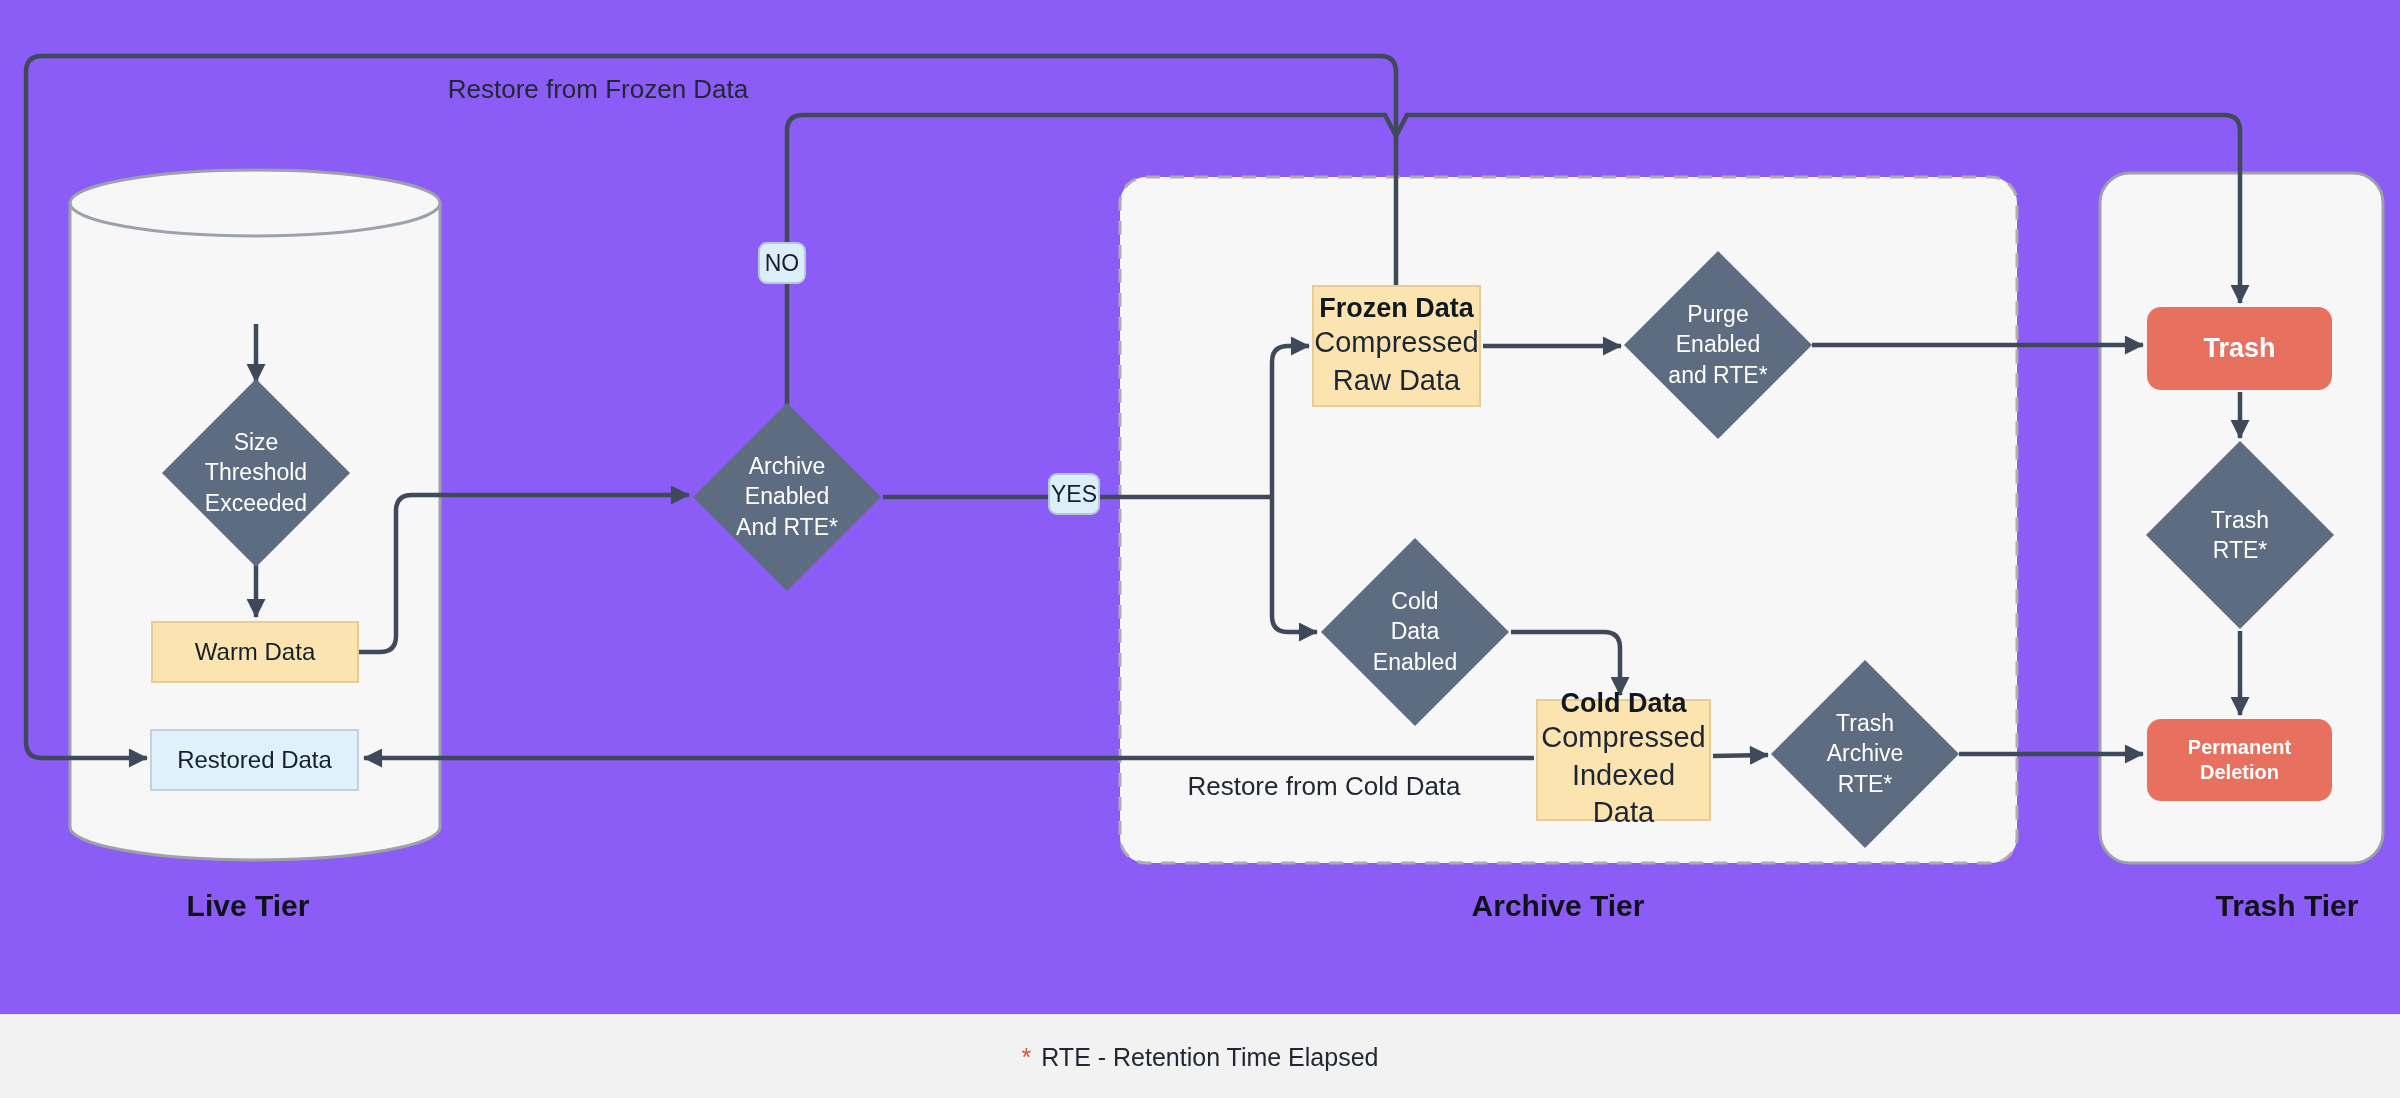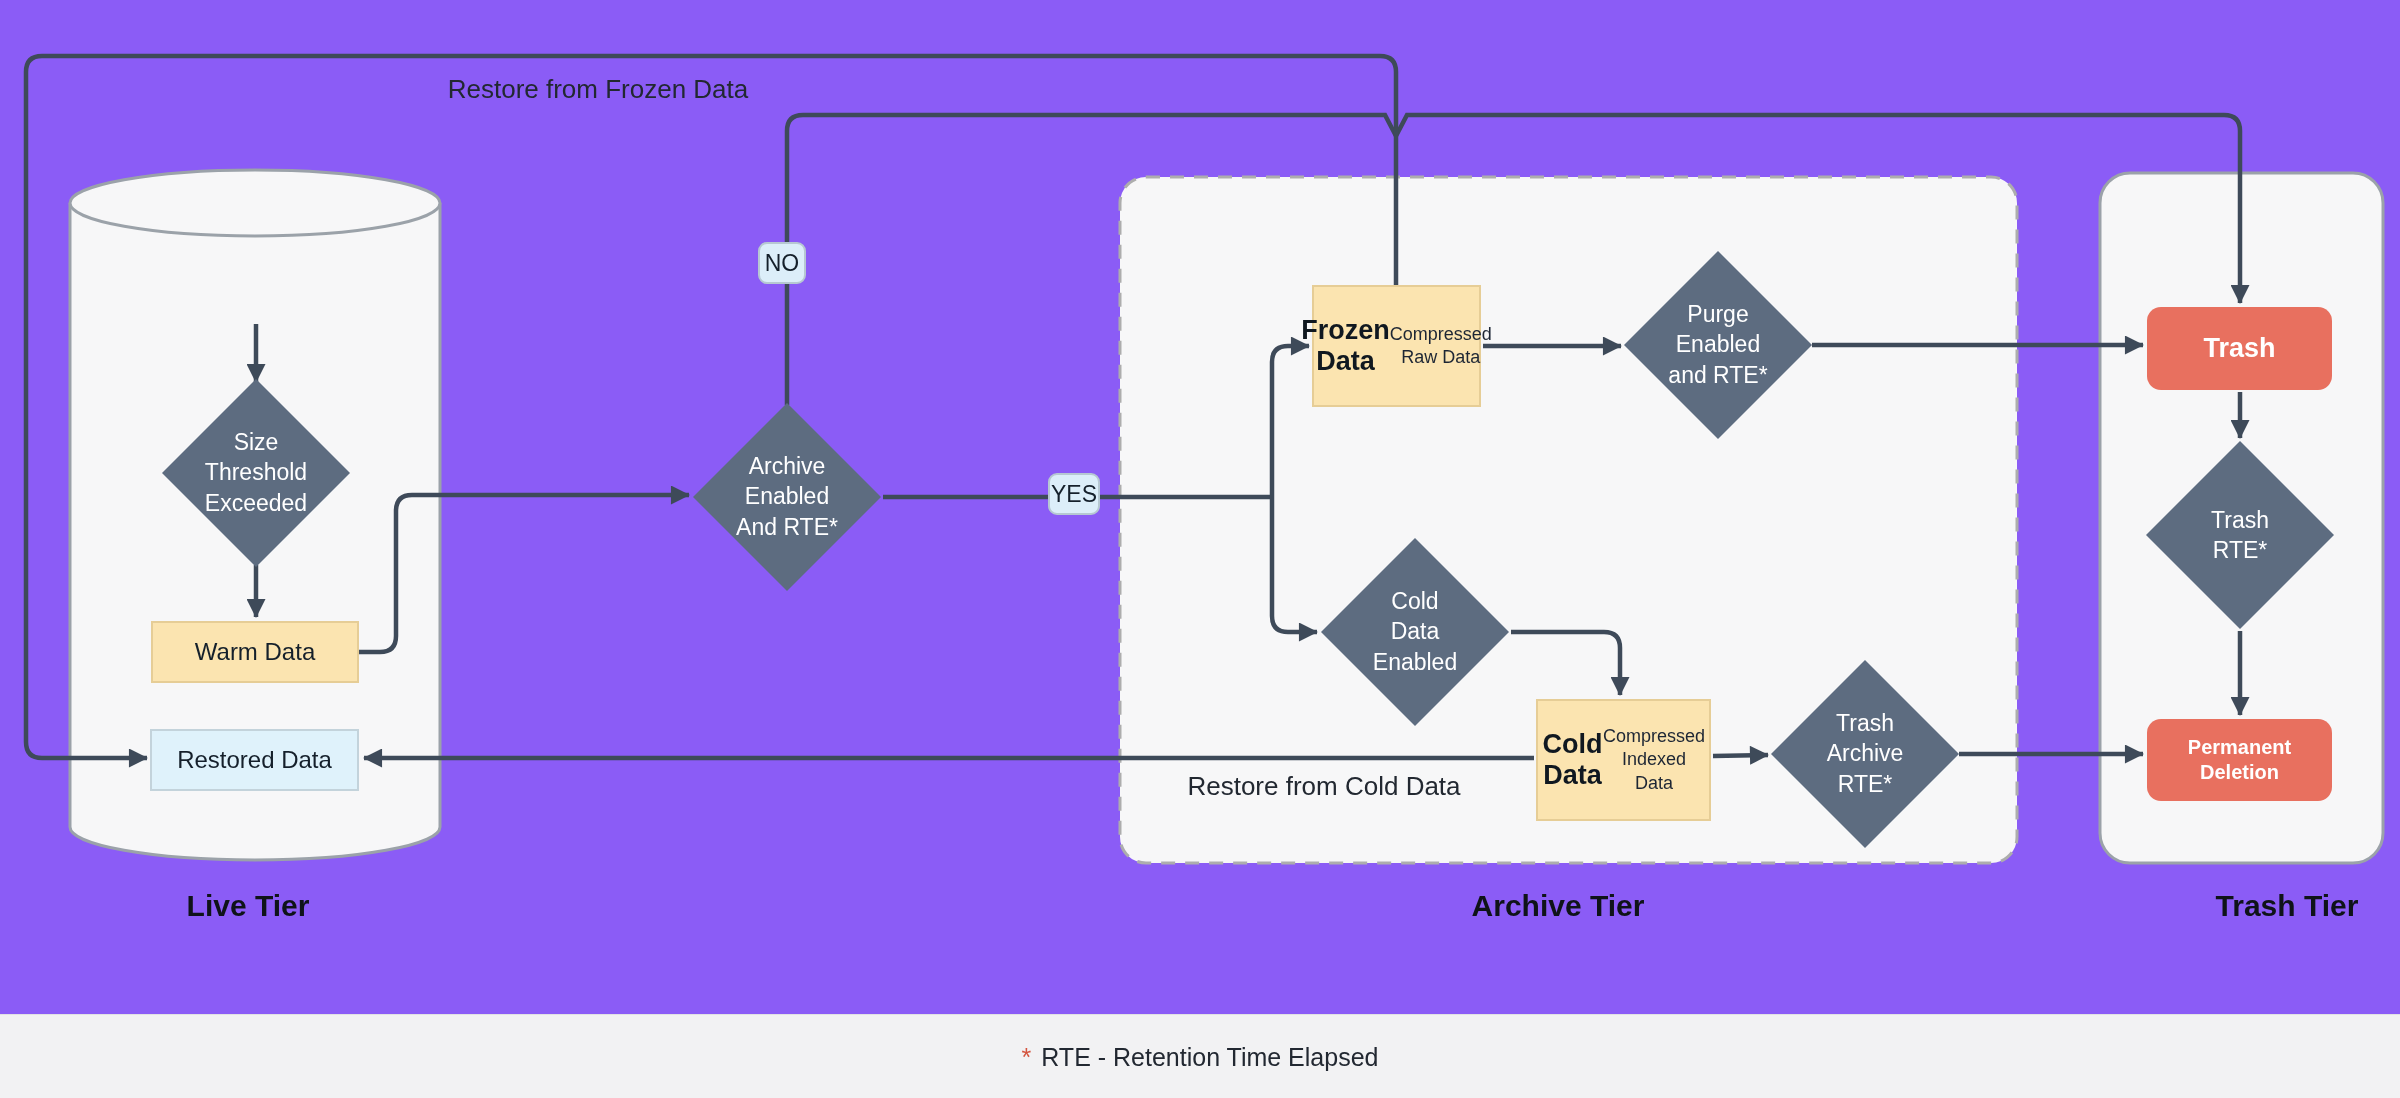--- a/index.html
+++ b/index.html
@@ -2,23 +2,23 @@
 <html><head>
 <meta charset="utf-8">
 <style>
   html,body{margin:0;padding:0;background:#ffffff;}
   body{font-family:"Liberation Sans","DejaVu Sans",sans-serif;}
   #stage{position:relative;width:2400px;height:1098px;background:#8b5cf6;overflow:hidden;}
   #wires{position:absolute;left:0;top:0;}
   .abs{position:absolute;box-sizing:border-box;}
   .node{display:flex;align-items:center;justify-content:center;text-align:center;color:#15202b;}
   .ybox{background:#FBE4B0;border:2px solid #E6CD96;font-size:24px;}
-  .ybox2{background:#FBE4B0;border:2px solid #E6CD96;flex-direction:row;padding:4px;}
+  .ybox2{background:#FBE4B0;border:2px solid #E6CD96;flex-direction:column;padding:4px;}
   .ybox2 .t{font-size:27px;font-weight:600;color:#101820;}
-  .ybox2 .s{font-size:18px;color:#1d2634;white-space:pre-line;line-height:1.3;}
+  .ybox2 .s{font-size:29px;color:#1d2634;white-space:pre-line;line-height:1.3;}
   .bluebox{background:#DFF2FB;border:2px solid #C3D3DB;font-size:24px;}
   .redbox{background:#E8705F;border-radius:14px;color:#ffffff;font-weight:600;font-size:27px;white-space:pre-line;line-height:1.25;}
   .chip{background:#DCEEF9;border:2px solid #B6C8D2;border-radius:9px;font-size:23px;color:#15202b;display:flex;align-items:center;justify-content:center;}
   .dlabel{transform:translate(-50%,-50%);color:#ffffff;font-size:23px;line-height:1.32;text-align:center;white-space:pre-line;}
   .tierlabel{transform:translate(-50%,-50%);font-size:30px;font-weight:700;color:#0f1319;white-space:nowrap;}
   .flowlabel{transform:translate(-50%,-50%);font-size:26px;color:#222831;white-space:nowrap;}
   #footer{position:absolute;left:0;top:1014px;width:2400px;height:84px;background:#F2F2F3;border-top:1px solid #E2E2E4;display:flex;align-items:center;justify-content:center;font-size:25px;color:#222831;}
   #footer .star{color:#D4553F;margin-right:10px;}
 </style>
 </head>

